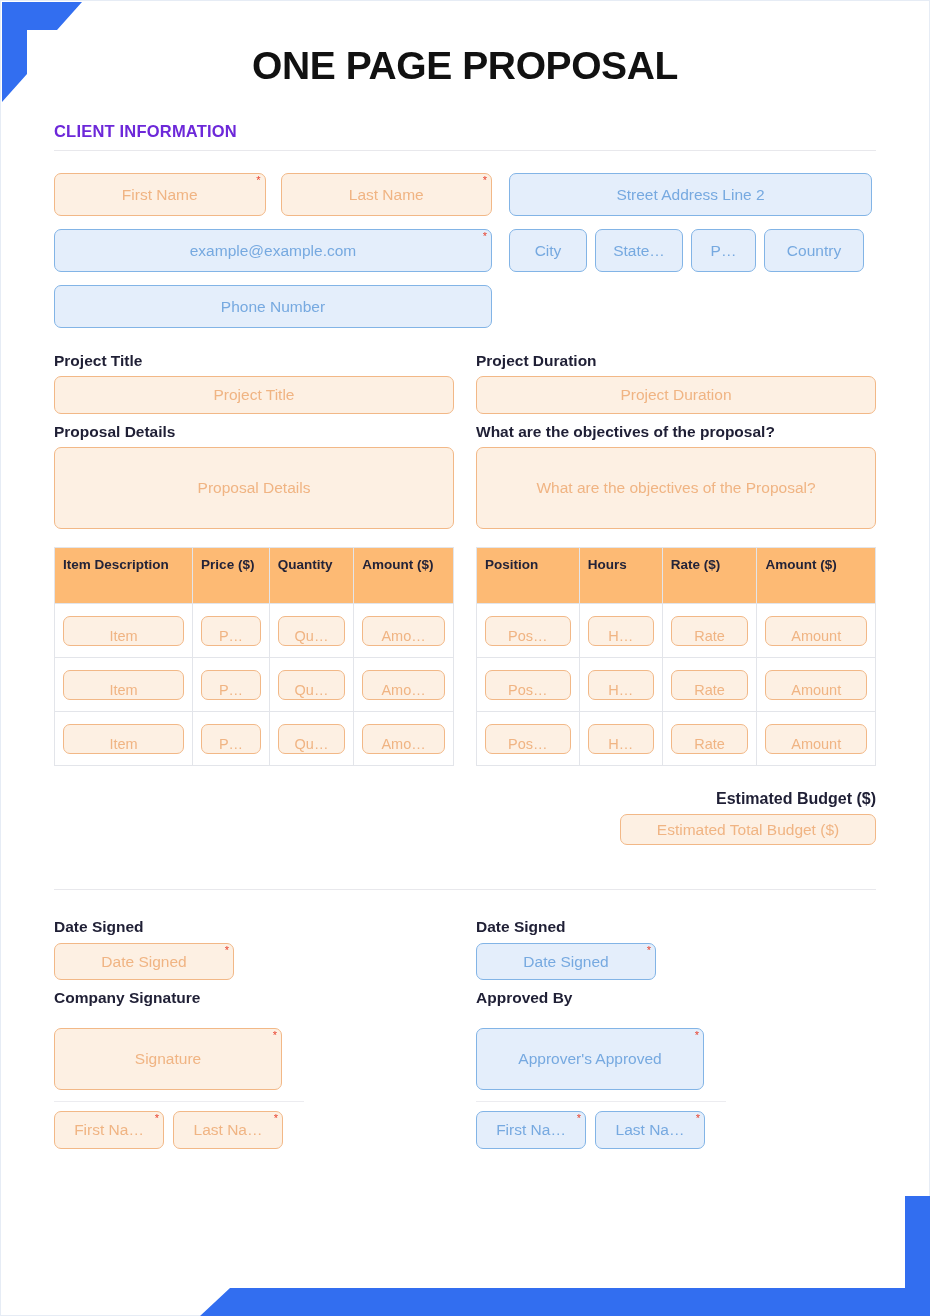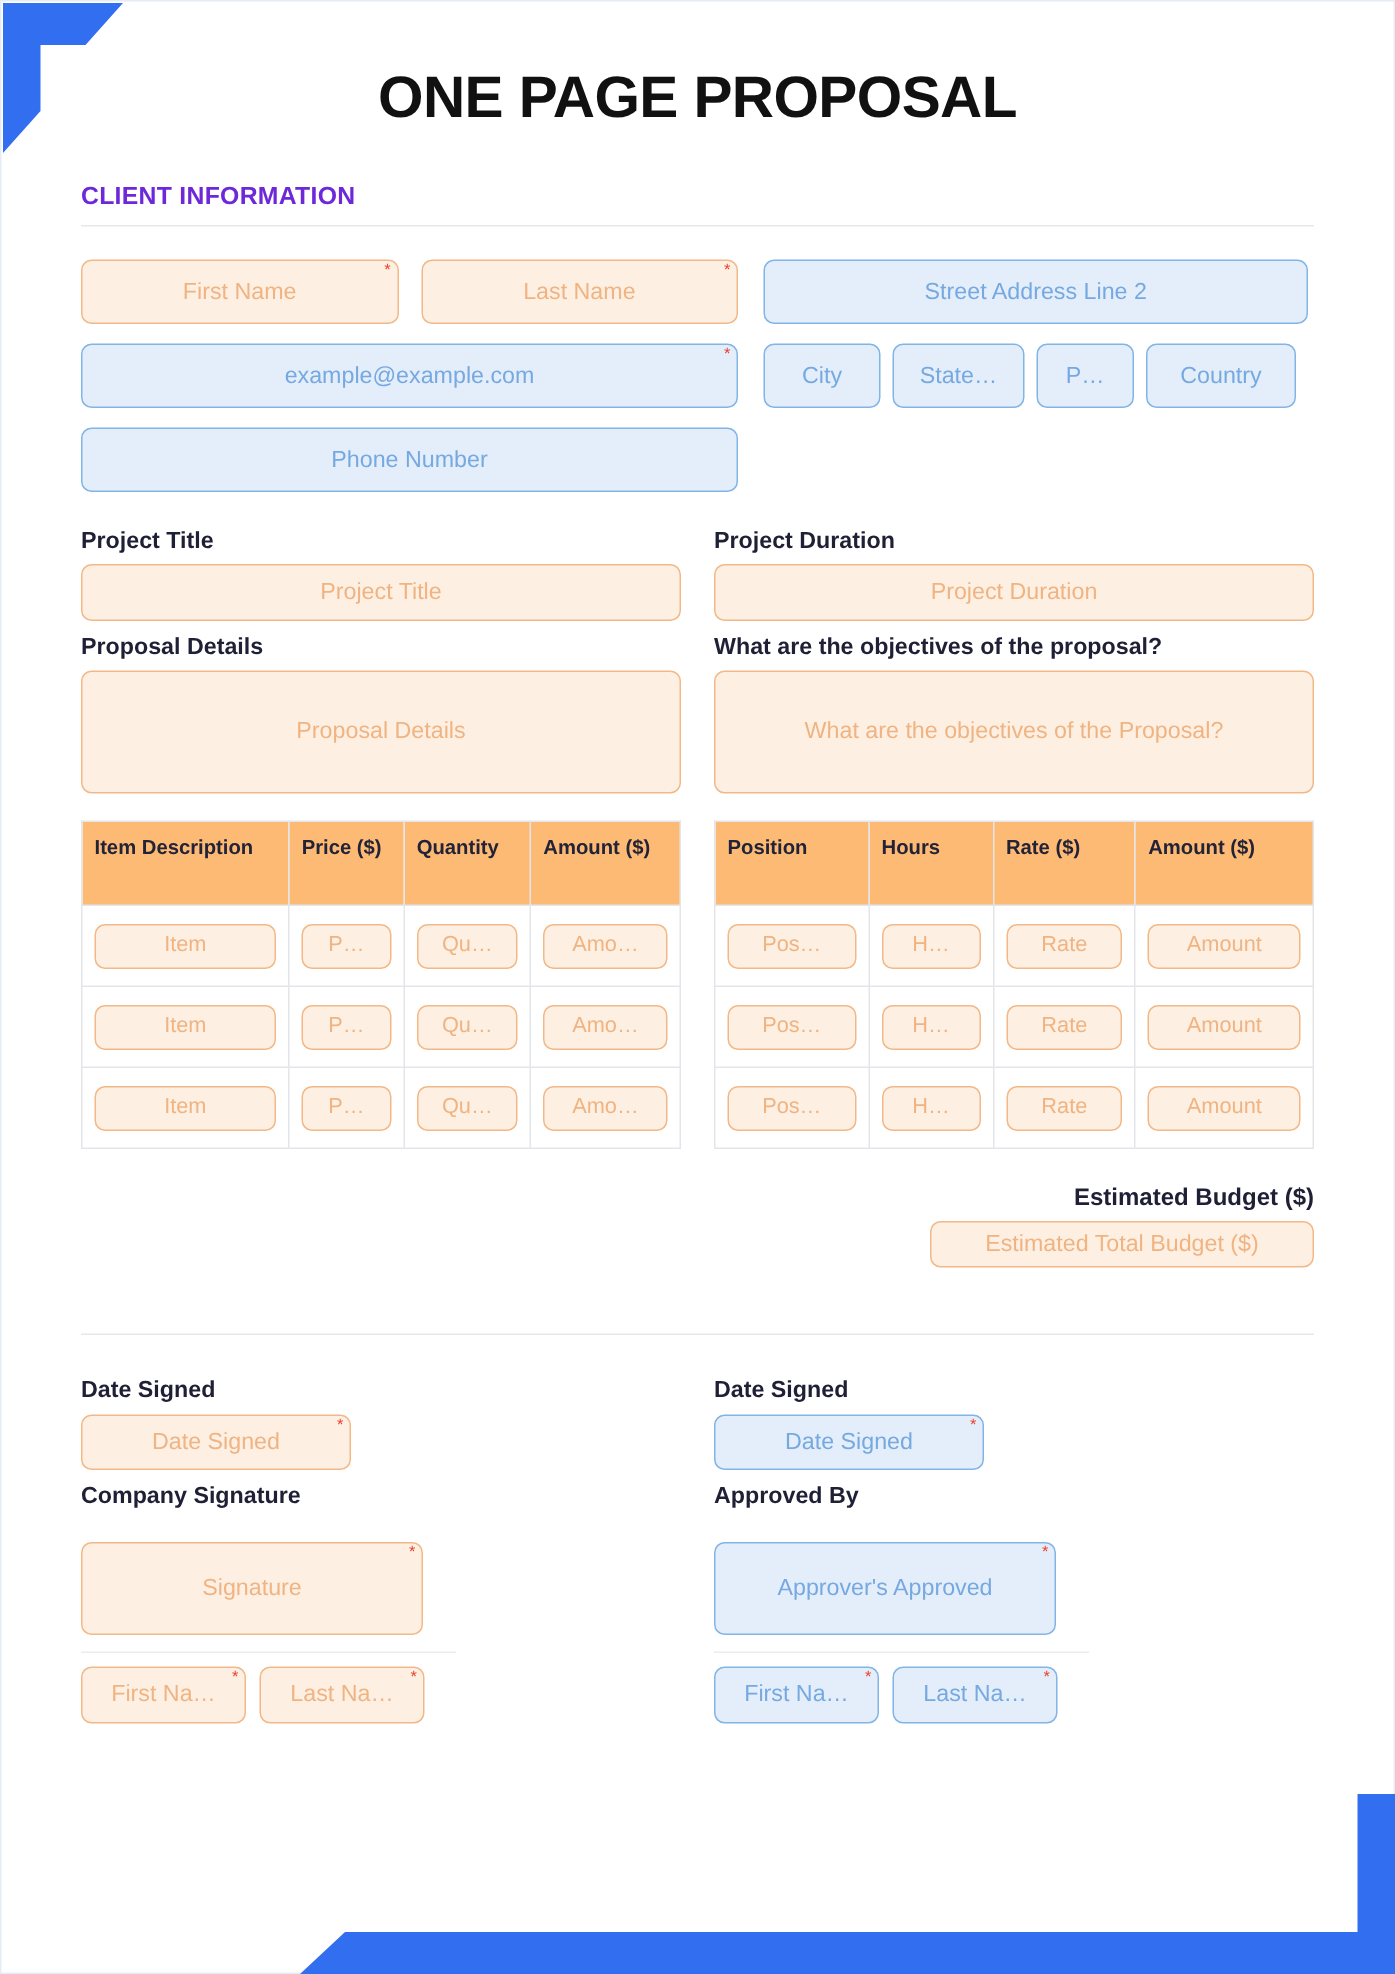--- a/index.html
+++ b/index.html
@@ -158,20 +158,21 @@
   }
   table.grid td {
     border: 1px solid #e3e5ea;
     padding: 7px 8px;
     height: 54px;
     vertical-align: middle;
   }
   table.grid td .fld {
     height: 30px;
     font-size: 14.5px;
+    align-items: flex-end;
   }
 
   .tbl-left  col.c1 { width: 36%; }
   .tbl-left  col.c2 { width: 20%; }
   .tbl-left  col.c3 { width: 22%; }
   .tbl-left  col.c4 { width: 26%; }
 
   .tbl-right col.c1 { width: 26%; }
   .tbl-right col.c2 { width: 21%; }
   .tbl-right col.c3 { width: 24%; }

